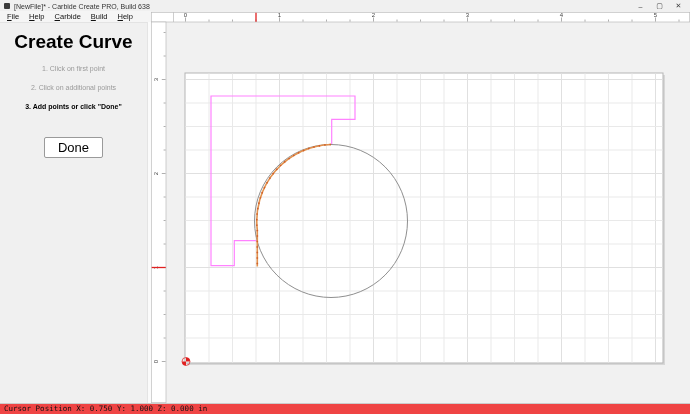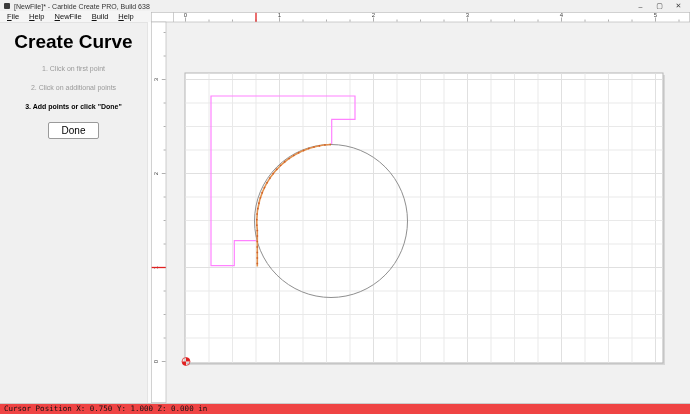--- a/index.html
+++ b/index.html
@@ -18,21 +18,21 @@
   .menu-item{display:inline-block;font-size:7.5px;color:#111;padding:0 5px;cursor:default;}
   .menu-item::first-letter{text-decoration:underline;}
   
   .panel{position:absolute;top:22px;left:0;width:147px;height:381px;background:#f0f0f0;
          border-top:1px solid #e3e3e3;box-sizing:border-box;text-align:center;}
   .scroll-strip{position:absolute;top:22px;left:147px;width:4px;height:381px;background:#fbfbfb;
                 border-left:1px solid #e4e4e4;box-sizing:border-box;}
   .panel-title{font-size:19px;font-weight:bold;color:#000;margin:8px 0 0 0;}
   .step{font-size:7px;color:#9a9a9a;margin-top:12px;}
   .step.active{color:#000;font-weight:bold;}
-  .done-btn{margin-top:12px;font-size:10px;background:#fff;border:1px solid #9a9a9a;border-radius:2px;
+  .done-btn{margin-top:27px;font-size:13px;background:#fff;border:1px solid #9a9a9a;border-radius:2px;
             padding:2px 13px;font-family:"Liberation Sans",sans-serif;cursor:default;}
   
   #ws{position:absolute;top:12px;left:151px;display:block;}
   #ws text{font-family:"Liberation Sans",sans-serif;}
   
   .statusbar{position:absolute;top:403px;left:0;width:690px;height:24px;background:#ef4444;
              border-top:1px solid #cccccc;box-sizing:border-box;display:flex;align-items:flex-start;}
   .status-text{font-family:"DejaVu Sans Mono",monospace;font-size:7.5px;color:#111;margin-left:4px;white-space:nowrap;}
 </style>
 </head>
@@ -46,21 +46,21 @@
     <div class="win-controls">
       <div class="win-btn">–</div>
       <div class="win-btn">▢</div>
       <div class="win-btn">✕</div>
     </div>
   </div>
 
   <div class="menubar">
     <span class="menu-item">File</span>
     <span class="menu-item">Help</span>
-    <span class="menu-item">NewFile</span>
+    <span class="menu-item">Carbide</span>
     <span class="menu-item">Build</span>
     <span class="menu-item">Help</span>
   </div>
 
   <div class="panel">
     <div class="panel-title">Create Curve</div>
     <div class="step">1. Click on first point</div>
     <div class="step">2. Click on additional points</div>
     <div class="step active">3. Add points or click "Done"</div>
     <button class="done-btn">Done</button>

